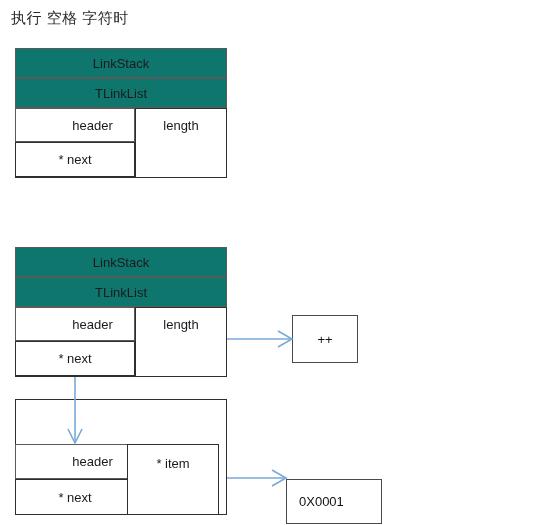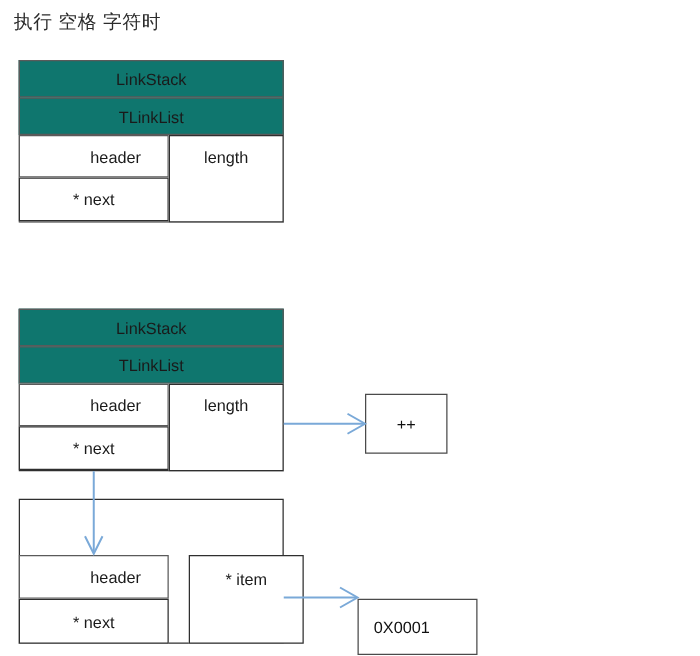--- a/index.html
+++ b/index.html
@@ -151,21 +151,21 @@
 
   <div class="vbox center" style="left:292px; top:315px; width:66px; height:48px;">++</div>
 
   <div class="struct" style="left:15px; top:399px; width:212px; height:116px;"></div>
 
 
   <div class="cell cell-soft" style="left:15px; top:444px; width:120px; height:35px;">header</div>
 
   <div class="cell" style="left:15px; top:479px; width:120px; height:36px;">* next</div>
 
-  <div class="cell cell-tall-mid" style="left:151px; top:444px; width:92px; height:71px;">* item</div>
+  <div class="cell cell-tall-mid" style="left:127px; top:444px; width:92px; height:71px;">* item</div>
 
   <div class="vbox left" style="left:286px; top:455px; width:96px; height:45px;">0X0001</div>
 
   <svg class="conn" style="left:0; top:0; width:560px; height:525px;">
 
     <g>
       <line x1="227" y1="339" x2="291" y2="339"></line>
       <polyline class="arrowhead" points="278,331 292,339 278,347"></polyline>
     </g>
 

